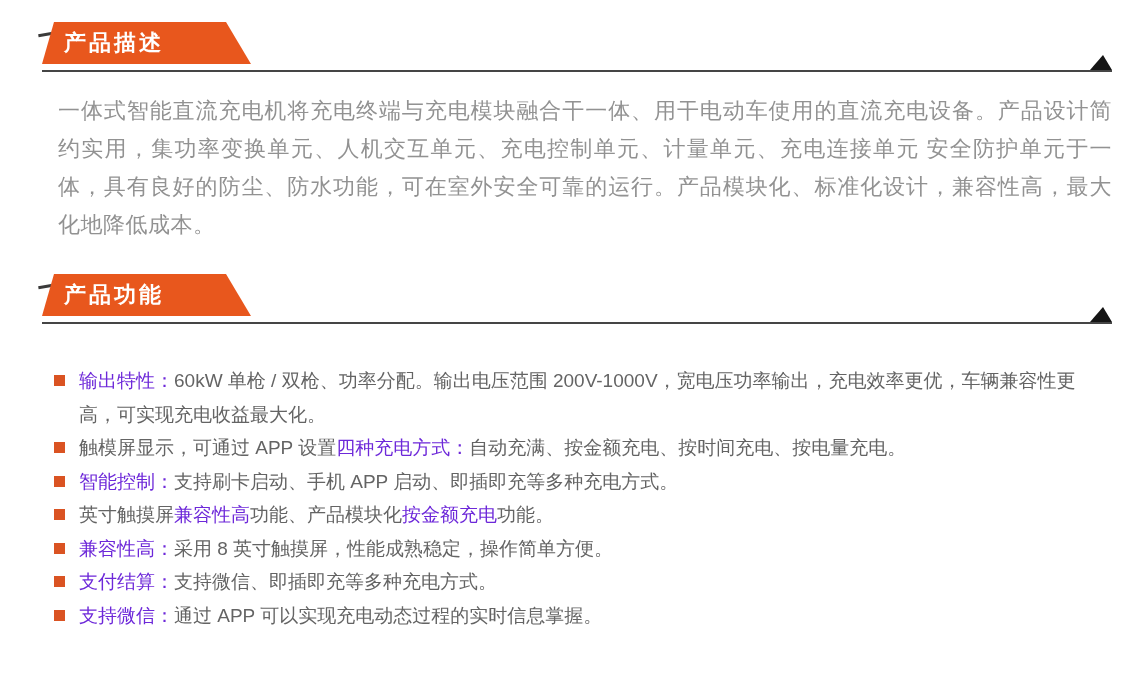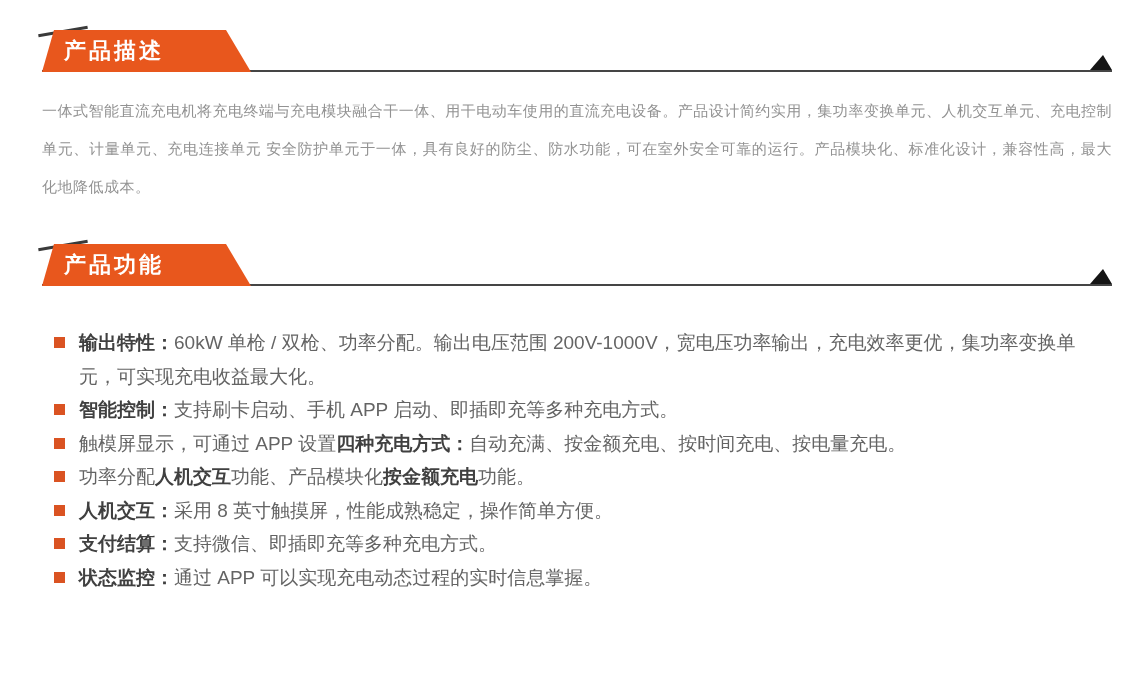--- a/index.html
+++ b/index.html
@@ -9,37 +9,37 @@
   }
   .content{position:absolute;left:42px;top:0;width:1070px;}
 
   
   .sec-header{position:relative;height:44px;}
   .sec-header.first{margin-top:28px;}
   .sec-header.second{margin-top:36px;text-align:right;}
   .rule{position:absolute;left:0;right:0;bottom:0;height:2px;background:#454545;}
   .fold{position:absolute;left:-4px;top:2px;width:50px;height:3px;background:#3a3a3a;
         transform:rotate(-10deg);z-index:0;}
-  .ribbon{position:absolute;left:0;bottom:0;width:209px;height:42px;background:#E8571D;
+  .ribbon{position:absolute;left:0;bottom:8px;width:209px;height:42px;background:#E8571D;
           clip-path:polygon(12px 0, 184px 0, 209px 100%, 0 100%);
           color:#ffffff;font-size:22px;font-weight:bold;letter-spacing:3px;
           display:flex;align-items:center;padding-left:22px;box-sizing:border-box;z-index:1;}
   .tri{position:absolute;right:0;bottom:2px;width:0;height:0;
        border-left:13px solid transparent;border-right:9px solid transparent;
        border-bottom:15px solid #151515;}
 
   
-  .para{margin:20px 0 0 0;font-size:15px;line-height:38px;color:#929292;
-        text-align:justify;letter-spacing:0.5px;}
+  .para{margin:20px 0 0 16px;font-size:22px;line-height:38px;color:#929292;
+        text-align:justify;letter-spacing:0.5px;font-family:Liberation Serif, serif;}
 
   
   .features{margin:40px 0 0 0;padding:0;list-style:none;}
   .feat{position:relative;padding-left:37px;font-size:19px;line-height:33.5px;color:#646464;}
   .feat .sq{position:absolute;left:12px;top:11px;width:11px;height:11px;background:#DA5322;}
-  .feat b{color:#404040;font-weight:bold;margin-top:20px;}
+  .feat b{color:#6d28d9;font-weight:normal;margin-top:20px;}
 </style>
 </head>
 <body>
 
 <div class="content">
 
   <div class="sec-header first">
     <span class="fold"></span>
     <div class="rule"></div>
     <div class="ribbon">
@@ -53,22 +53,22 @@
   <div class="sec-header second">
     <span class="fold"></span>
     <div class="rule"></div>
     <div class="ribbon">
       <span>产品功能</span>
     </div>
     <span class="tri"></span>
   </div>
 
   <ul class="features">
-      <li class="feat"><span class="sq"></span><b>输出特性：</b><span>60kW 单枪 / 双枪、功率分配。输出电压范围 200V-1000V，宽电压功率输出，充电效率更优，集功率变换单元，可实现充电收益最大化。</span></li>
+      <li class="feat"><span class="sq"></span><b>输出特性：</b><span>60kW 单枪 / 双枪、功率分配。输出电压范围 200V-1000V，宽电压功率输出，充电效率更优，车辆兼容性更高，可实现充电收益最大化。</span></li>
+      <li class="feat"><span class="sq"></span><span>触模屏显示，可通过 APP 设置</span><b>四种充电方式：</b><span>自动充满、按金额充电、按时间充电、按电量充电。</span></li>
       <li class="feat"><span class="sq"></span><b>智能控制：</b><span>支持刷卡启动、手机 APP 启动、即插即充等多种充电方式。</span></li>
-      <li class="feat"><span class="sq"></span><span>触模屏显示，可通过 APP 设置</span><b>四种充电方式：</b><span>自动充满、按金额充电、按时间充电、按电量充电。</span></li>
-      <li class="feat"><span class="sq"></span><span>功率分配</span><b>人机交互</b><span>功能、产品模块化</span><b>按金额充电</b><span>功能。</span></li>
-      <li class="feat"><span class="sq"></span><b>人机交互：</b><span>采用 8 英寸触摸屏，性能成熟稳定，操作简单方便。</span></li>
+      <li class="feat"><span class="sq"></span><span>英寸触摸屏</span><b>兼容性高</b><span>功能、产品模块化</span><b>按金额充电</b><span>功能。</span></li>
+      <li class="feat"><span class="sq"></span><b>兼容性高：</b><span>采用 8 英寸触摸屏，性能成熟稳定，操作简单方便。</span></li>
       <li class="feat"><span class="sq"></span><b>支付结算：</b><span>支持微信、即插即充等多种充电方式。</span></li>
-      <li class="feat"><span class="sq"></span><b>状态监控：</b><span>通过 APP 可以实现充电动态过程的实时信息掌握。</span></li>
+      <li class="feat"><span class="sq"></span><b>支持微信：</b><span>通过 APP 可以实现充电动态过程的实时信息掌握。</span></li>
     </ul>
 
 </div>
 
 </body></html>

